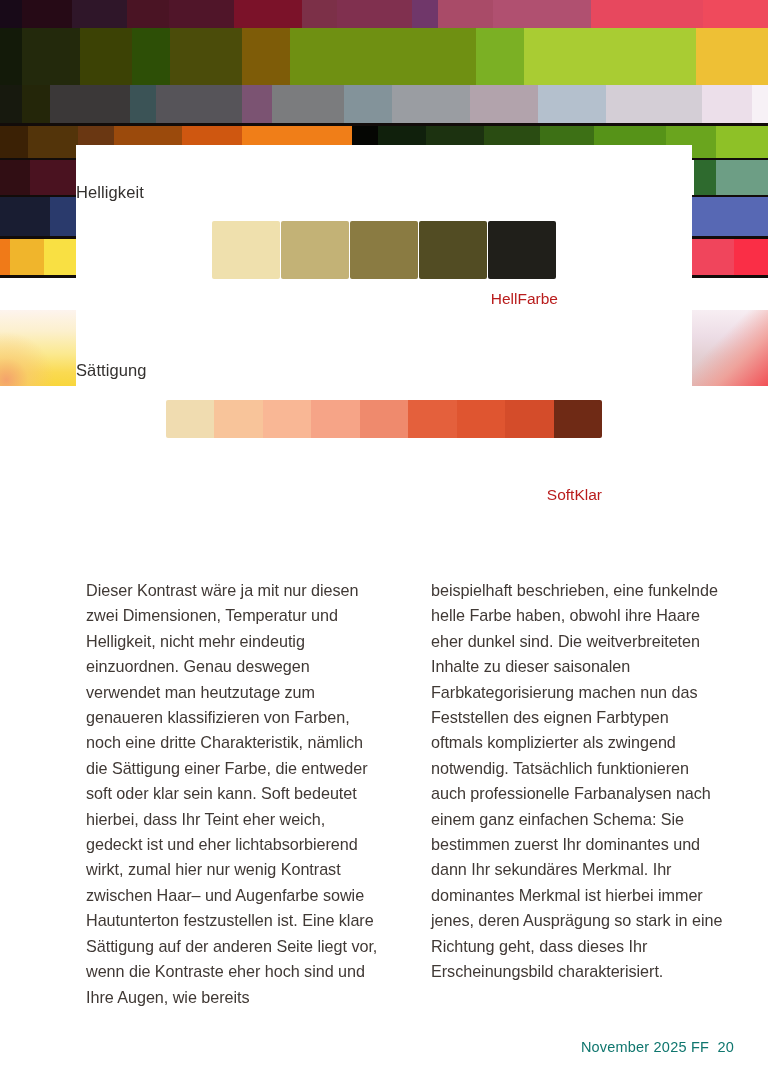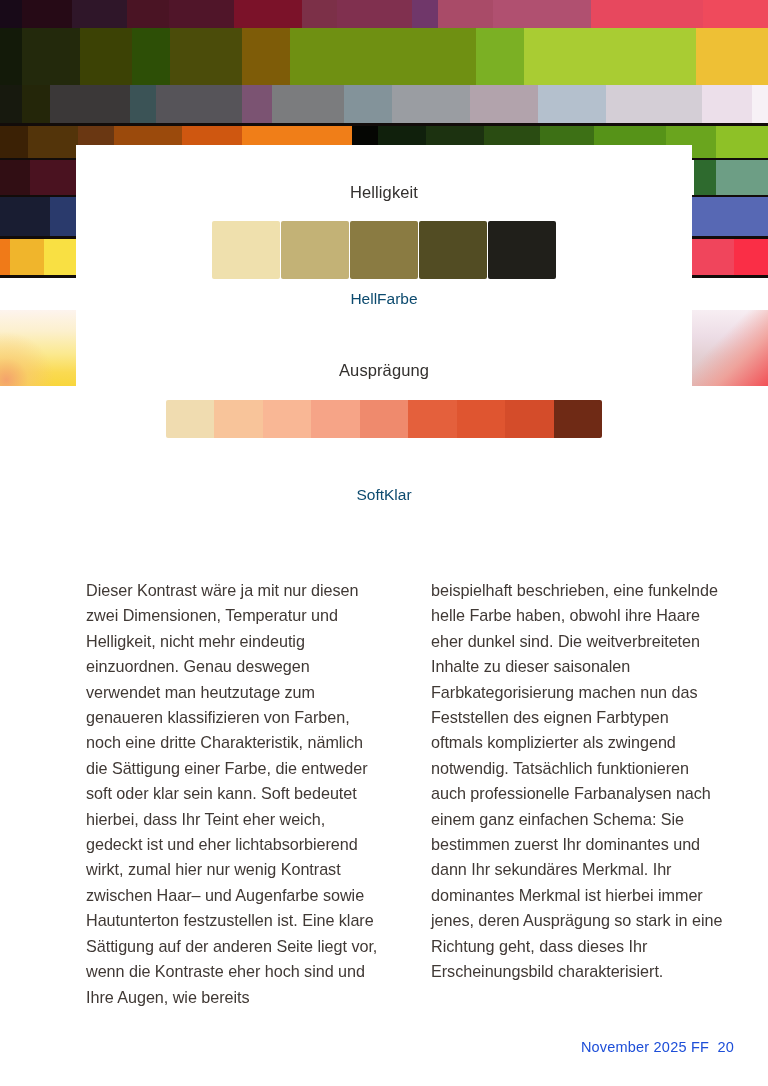--- a/index.html
+++ b/index.html
@@ -70,21 +70,20 @@
     position: absolute;
     left: 76px;
     top: 145px;
     width: 616px;
     height: 245px;
     background: #ffffff;
   }
 
   
   .scale-title {
-    text-align: center;
     font-size: 16.5px;
     letter-spacing: .1px;
     color: #33302e;
   }
   #helligkeit-block {
     position: absolute;
     left: 76px;
     top: 183px;
     width: 616px;
   }
@@ -95,24 +94,24 @@
     margin-top: 19px;
   }
   #helligkeit-swatches > span {
     width: 68px;
     height: 58px;
     border-radius: 2px;
     display: block;
   }
   .scale-caption-row {
     display: flex;
-    justify-content: center;
+    justify-content: flex-end;
     margin: 11px auto 0 auto;
     font-size: 15.5px;
-    color: #0c4a6e;
+    color: #b91c1c;
   }
   #helligkeit-captions { width: 348px; }
 
   #saettigung-block {
     position: absolute;
     left: 76px;
     top: 361px;
     width: 616px;
   }
   #saettigung-bar {
@@ -143,21 +142,21 @@
     letter-spacing: -0.05px;
   }
   .text-column p { margin: 8px; }
 
   
   #page-footer {
     position: absolute;
     right: 34px;
     bottom: 31px;
     font-size: 14.5px;
-    color: #1d4ed8;
+    color: #0f766e;
     letter-spacing: .2px;
     white-space: pre;
   }
 </style>
 </head>
 <body>
 
 <div id="band-mosaic">
     <div class="band-row" style="top: 0px; height: 28px;">
       <span style="background: rgb(24, 10, 24); width: 22px;"></span>
@@ -261,21 +260,21 @@
       <span style="background: rgb(82, 76, 35);"></span>
       <span style="background: rgb(32, 31, 26);"></span>
     </div>
   <div class="scale-caption-row" id="helligkeit-captions">
     <span>Hell</span>
     <span>Farbe</span>
   </div>
 </div>
 
 <div id="saettigung-block">
-  <div class="scale-title">Ausprägung</div>
+  <div class="scale-title">Sättigung</div>
   <div id="saettigung-bar">
       <span style="background: rgb(240, 220, 176);"></span>
       <span style="background: rgb(248, 196, 154);"></span>
       <span style="background: rgb(249, 183, 149);"></span>
       <span style="background: rgb(246, 164, 135);"></span>
       <span style="background: rgb(239, 138, 109);"></span>
       <span style="background: rgb(228, 96, 60);"></span>
       <span style="background: rgb(223, 85, 48);"></span>
       <span style="background: rgb(212, 76, 42);"></span>
       <span style="background: rgb(111, 42, 21);"></span>

